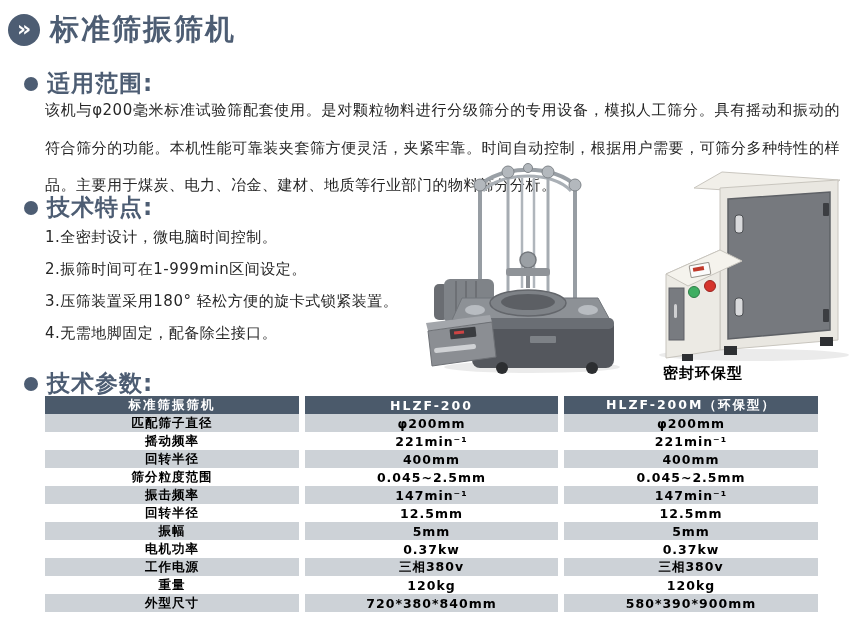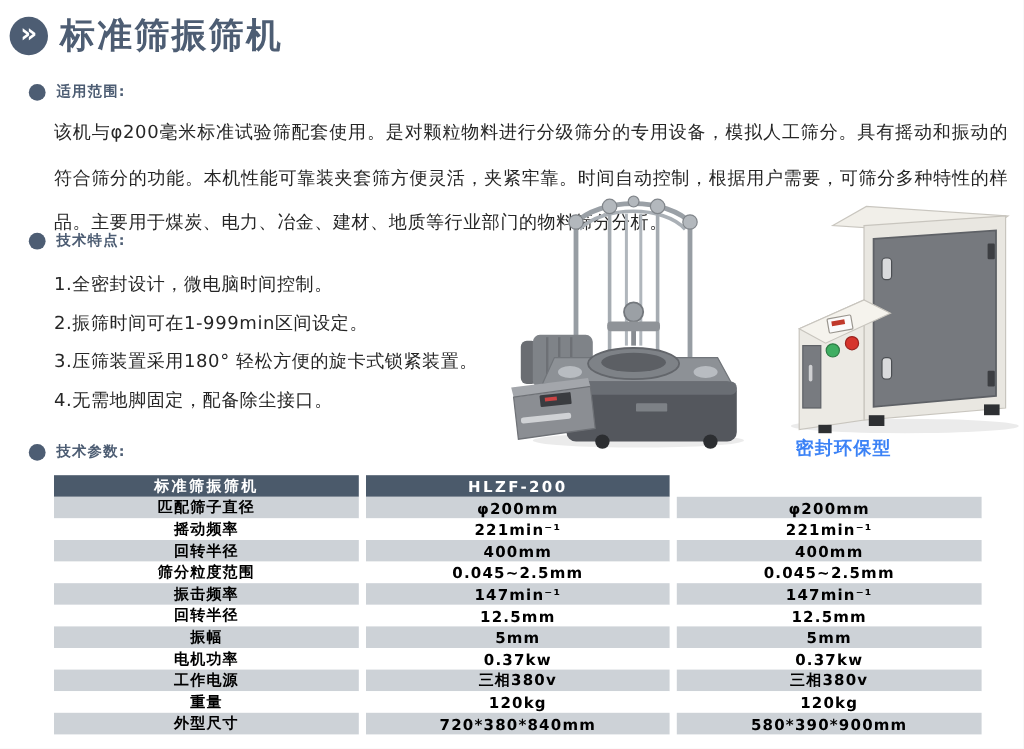--- a/index.html
+++ b/index.html
@@ -32,21 +32,21 @@
   }
 
   
   .section-head { position: absolute; display: flex; align-items: center; }
   .bullet {
     width: 14px; height: 14px; border-radius: 50%;
     background: #4d5d73; flex: 0 0 auto;
   }
   .section-label {
     margin-left: 9px;
-    font-size: 12px; font-weight: bold; color: #4d5d73;
+    font-size: 23px; font-weight: bold; color: #4d5d73;
     letter-spacing: 1px;
   }
 
   
   .scope-text {
     position: absolute; left: 45px; top: 92px; width: 795px;
     font-size: 15px; line-height: 37.5px; color: #262626;
     text-align: justify; letter-spacing: 0.5px;
   }
 
@@ -55,21 +55,21 @@
   .feature-item {
     font-size: 15px; color: #262626; letter-spacing: 0.5px;
     margin-bottom: 17px; line-height: 15px; white-space: nowrap;
   }
 
   
   .photo-left  { position: absolute; left: 420px; top: 160px; width: 205px; height: 215px; }
   .photo-right { position: absolute; left: 624px; top: 158px; width: 228px; height: 205px; }
   .photo-caption {
     position: absolute; left: 648px; top: 364px; width: 110px;
-    text-align: center; font-size: 15px; font-weight: bold; color: #3b82f6;
+    text-align: center; font-size: 15px; font-weight: bold; color: #000000;
     letter-spacing: 1px;
   }
 
   
   .spec-table { position: absolute; left: 45px; top: 396px; width: 773px; }
   .t-row {
     display: grid;
     grid-template-columns: 254px 253px 254px;
     column-gap: 6px;
     height: 18px;
@@ -195,20 +195,21 @@
   <div class="section-head" style="left:24px; top:368px;">
     <div class="bullet"></div>
     <div class="section-label">技术参数:</div>
   </div>
 
   <div class="spec-table">
     <div class="t-head">
       <div class="t-row">
         <div class="t-cell">标准筛振筛机</div>
         <div class="t-cell">HLZF-200</div>
+        <div class="t-cell">HLZF-200M（环保型）</div>
       </div>
     </div>
     <div class="t-body">
       <div class="t-row">
         <div class="t-cell">匹配筛子直径</div>
         <div class="t-cell">φ200mm</div>
         <div class="t-cell">φ200mm</div>
       </div>
       <div class="t-row">
         <div class="t-cell">摇动频率</div>

